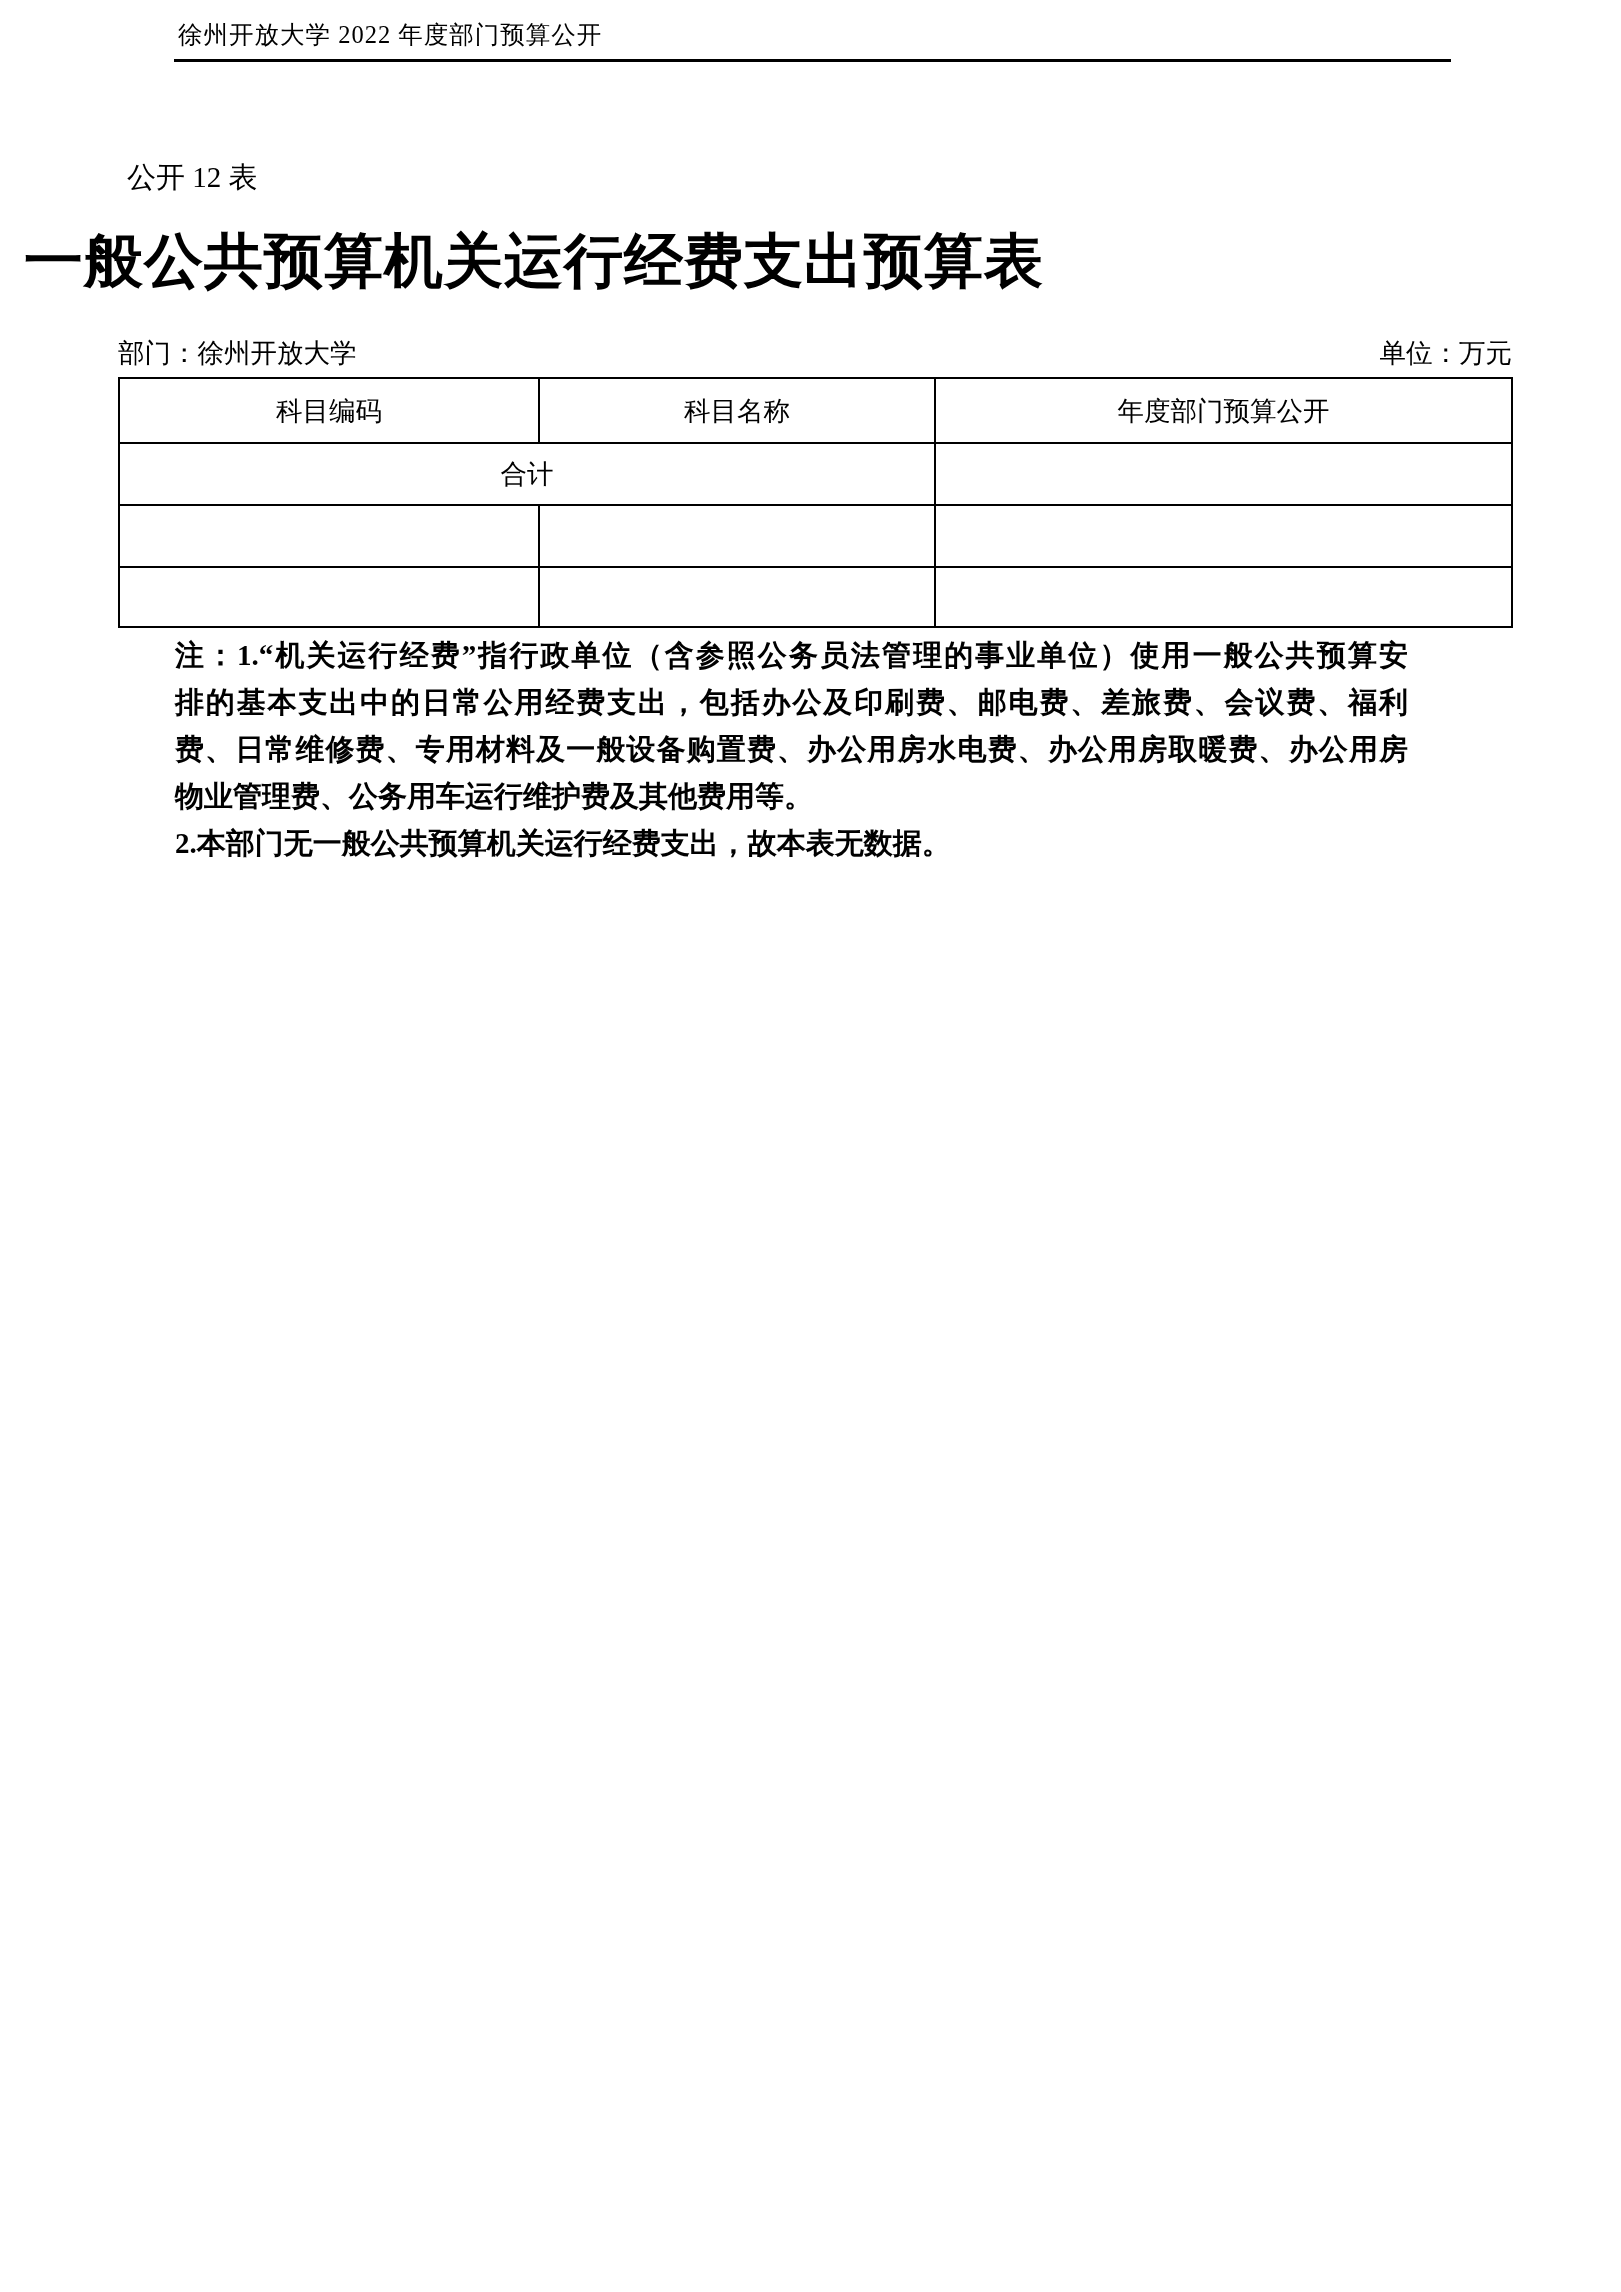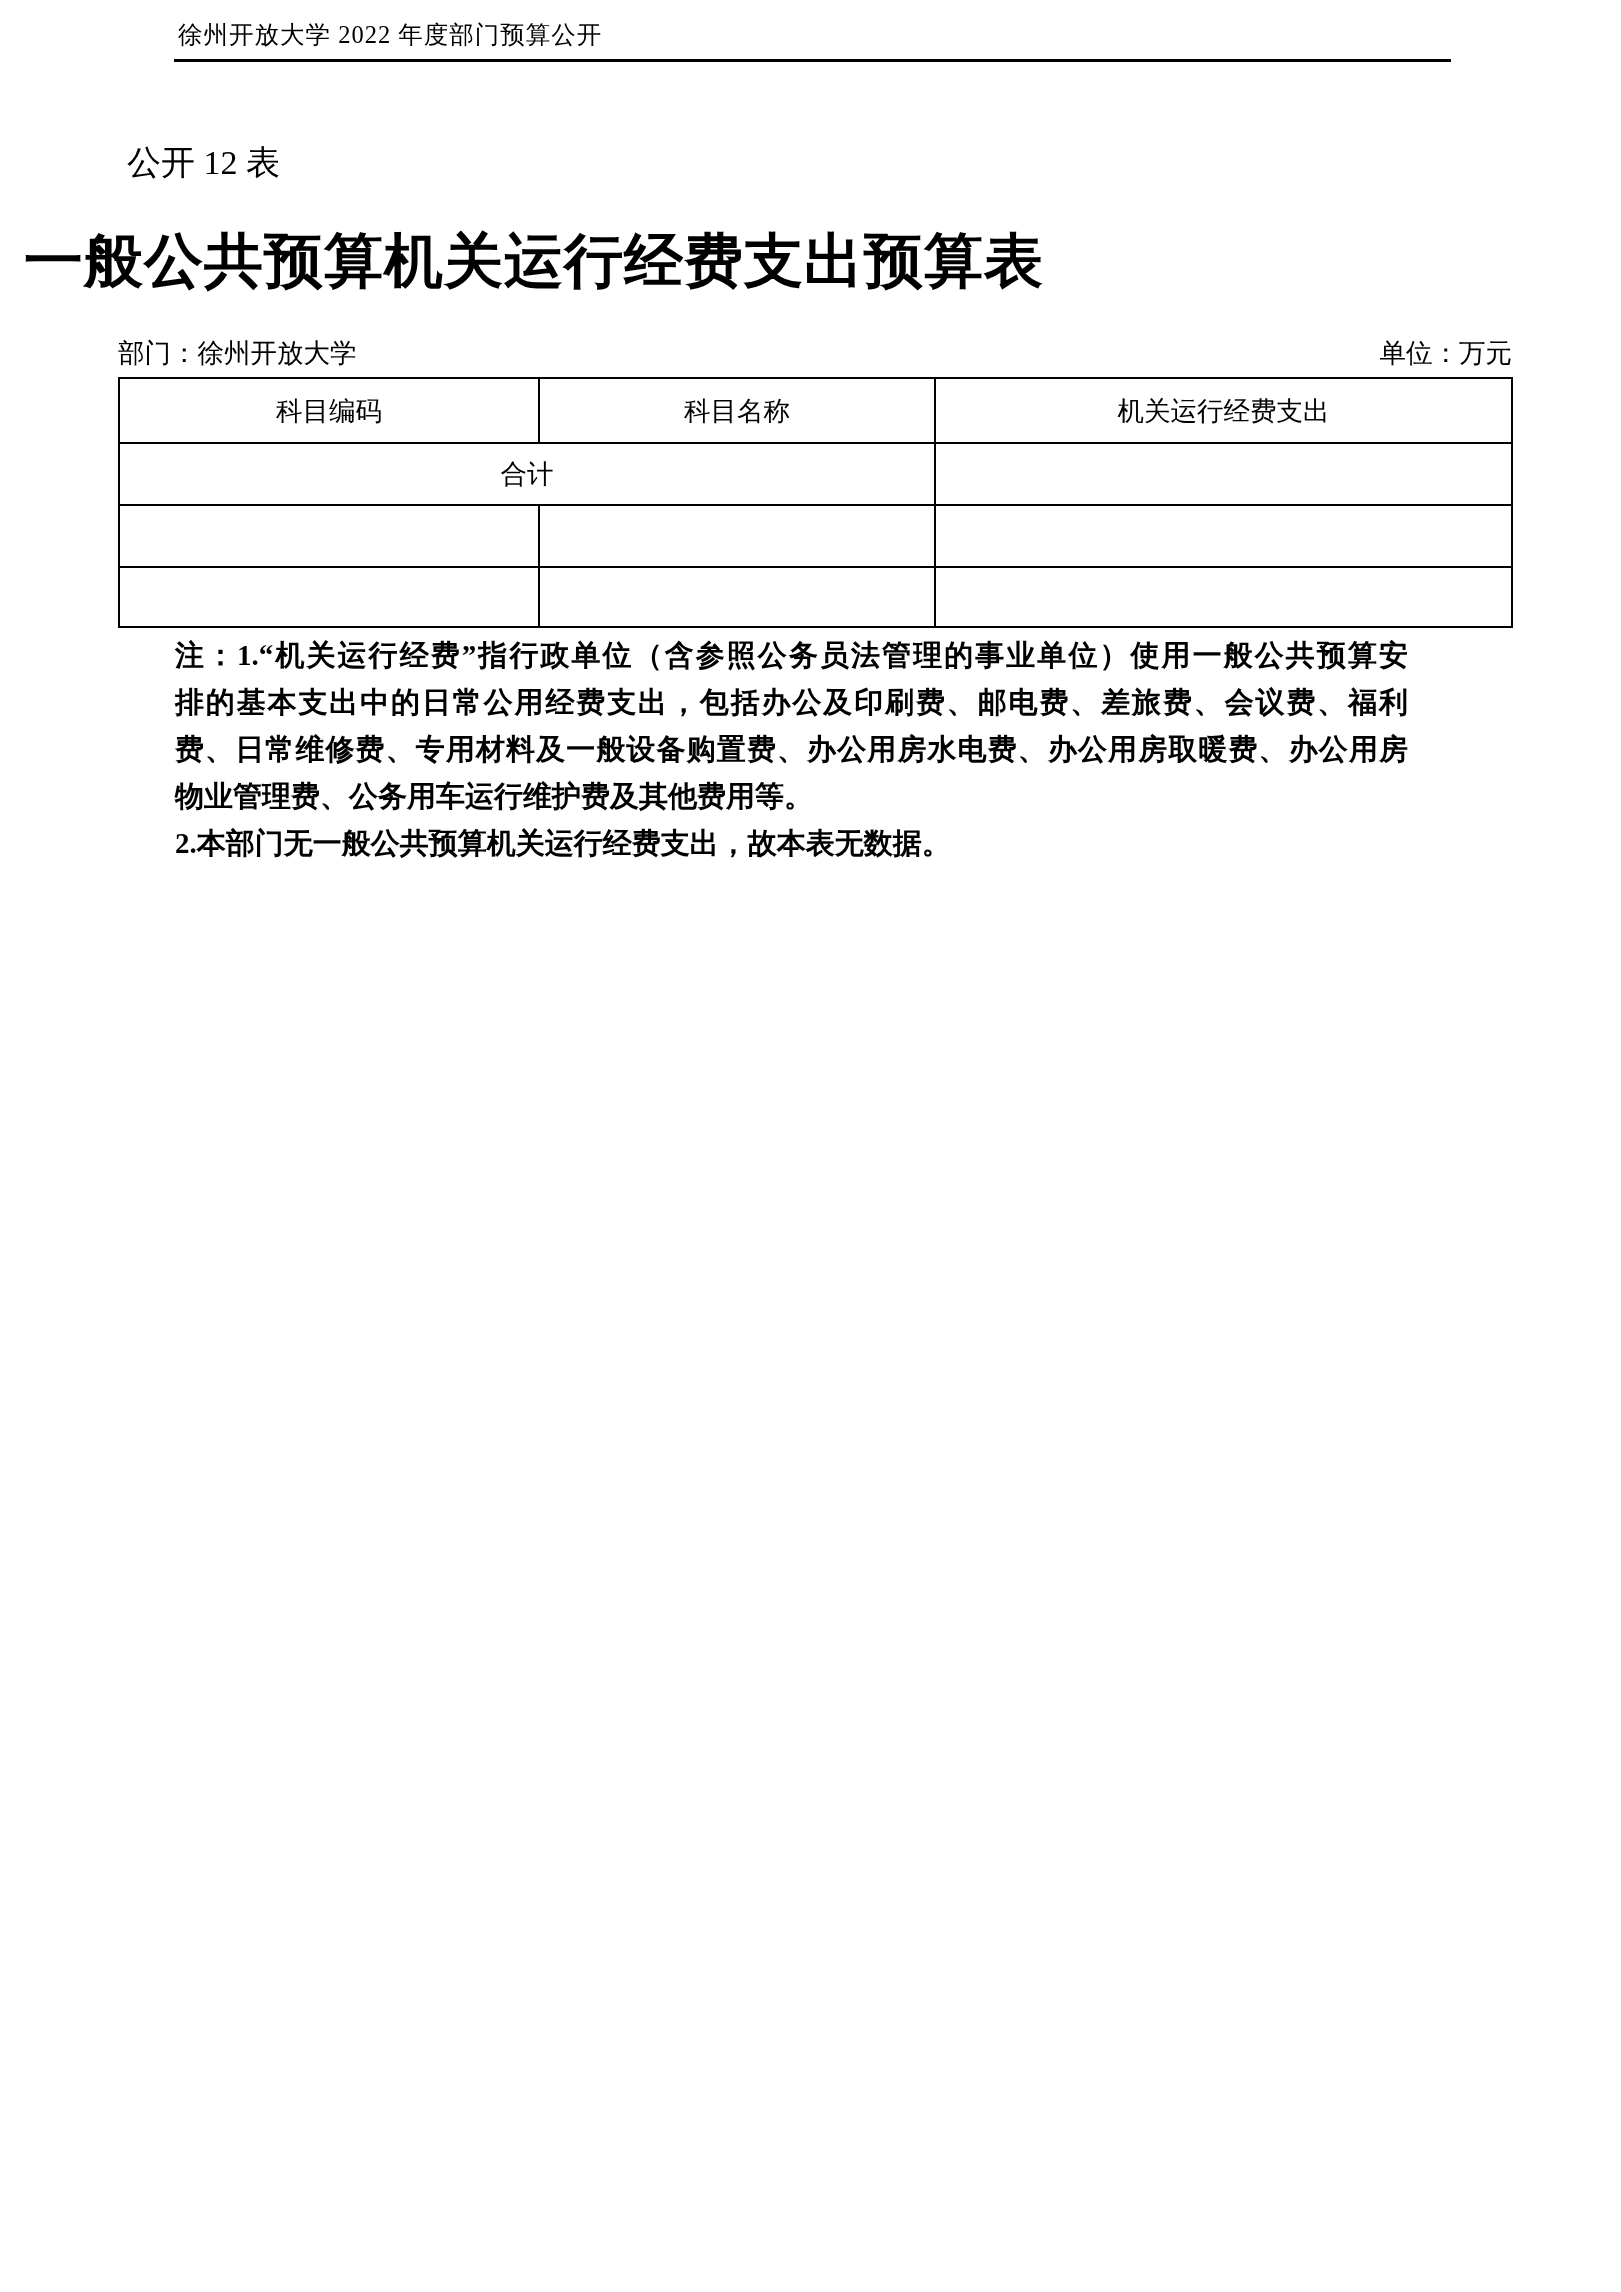--- a/index.html
+++ b/index.html
@@ -27,22 +27,22 @@
     position: absolute;
     left: 174px;
     top: 59px;
     width: 1277px;
     height: 2.9px;
     background: #000000;
   }
   .table-label {
     position: absolute;
     left: 127px;
-    top: 140px;
-    font-size: 34px;
+    top: 158px;
+    font-size: 29px;
     white-space: nowrap;
   }
   .page-title {
     position: absolute;
     left: 0;
     top: 222px;
     width: 100%;
     text-align: left;
     font-size: 59px;
     font-weight: bold;
@@ -126,21 +126,21 @@
   <table class="budget">
     <colgroup>
       <col style="width:420px">
       <col style="width:396px">
       <col style="width:577px">
     </colgroup>
     <tbody>
       <tr class="hdr-row">
         <th>科目编码</th>
         <th>科目名称</th>
-        <th>机关运行经费支出</th>
+        <th>年度部门预算公开</th>
       </tr>
       <tr class="total-row">
         <td colspan="2">合计</td>
         <td></td>
       </tr>
       <tr class="empty-row">
         <td></td>
         <td></td>
         <td></td>
       </tr>

